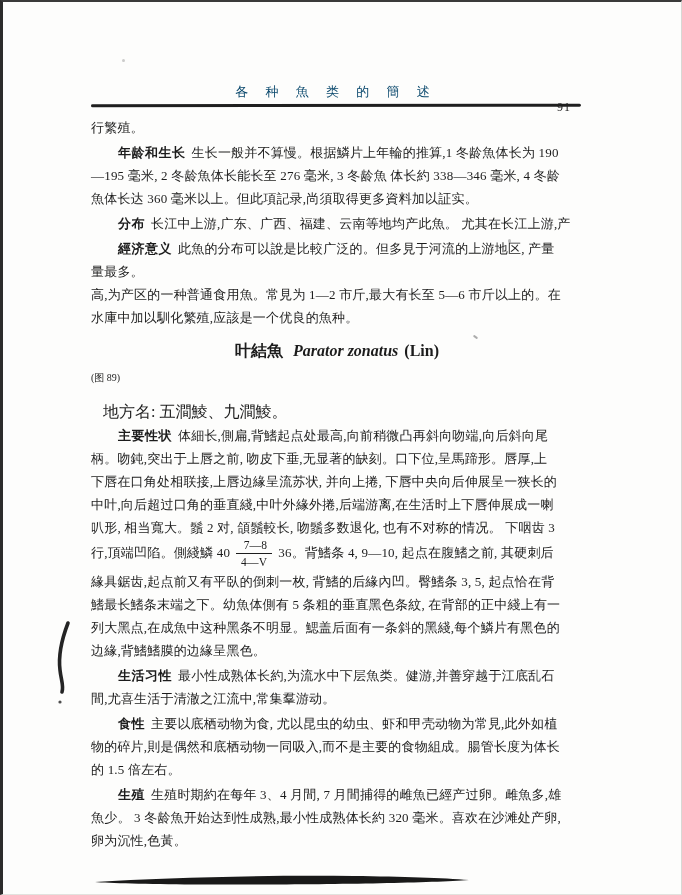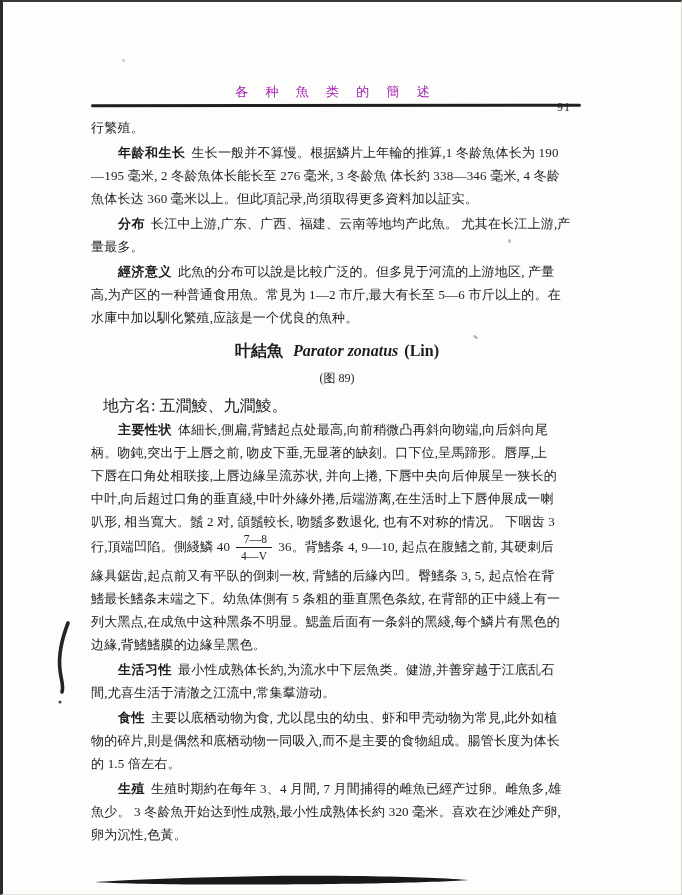--- a/index.html
+++ b/index.html
@@ -26,21 +26,21 @@
     position: absolute;
     top: 81px;
     left: 88px;
     width: 490px;
     height: 20px;
   }
   .running-title {
     text-align: center;
     font-size: 13px;
     letter-spacing: 7px;
-    color: #a21caf;
+    color: #0c4a6e;
   }
   .page-number {
     position: absolute;
     right: 10px;
     top: 17px;
     font-size: 12px;
     letter-spacing: 1px;
     color: #222;
   }
   .header-rule {
@@ -81,23 +81,22 @@
     font-size: 16px;
     font-weight: bold;
     line-height: 24px;
     white-space: nowrap;
   }
   .species-title .latin {
     font-style: italic;
     margin: 0 6px 0 10px;
   }
   .figure-ref {
-    margin: 6px 0 8px 0;
-    text-align: center;
-    font-size: 12px;
+    margin: 6px 0 14px 0;
+    font-size: 10px;
     line-height: 18px;
   }
   .local-names {
     margin: 4px 0 0 0;
     font-size: 16px;
     line-height: 21px;
     padding-left: 12px;
   }
   
   .fraction {
@@ -184,23 +183,23 @@
 
   <main class="content">
 
     <p class="line">行繁殖。</p>
 
     <p class="line indent para"><b class="lead">年龄和生长</b><span>生长一般并不算慢。根据鱗片上年輪的推算,1 冬龄魚体长为 190</span></p>
     <p class="line">—195 毫米, 2 冬龄魚体长能长至 276 毫米, 3 冬龄魚 体长約 338—346 毫米, 4 冬龄</p>
     <p class="line">魚体长达 360 毫米以上。但此項記录,尚須取得更多資料加以証实。</p>
 
     <p class="line indent para"><b class="lead">分布</b><span>长江中上游,广东、广西、福建、云南等地均产此魚。 尤其在长江上游,产</span></p>
+    <p class="line indent para"><b class="lead">經济意义</b><span>此魚的分布可以說是比較广泛的。但多見于河流的上游地区, 产量</span></p>
+
     <p class="line">量最多。</p>
-
-    <p class="line indent para"><b class="lead">經济意义</b><span>此魚的分布可以說是比較广泛的。但多見于河流的上游地区, 产量</span></p>
     <p class="line">高,为产区的一种普通食用魚。常見为 1—2 市斤,最大有长至 5—6 市斤以上的。在</p>
     <p class="line">水庫中加以馴化繁殖,应該是一个优良的魚种。</p>
 
     <h2 class="species-title"><span>叶結魚</span><span class="latin">Parator zonatus</span><span>(Lin)</span></h2>
 
     <p class="figure-ref">(图 89)</p>
 
     <p class="local-names">地方名: 五澗鯪、九澗鯪。</p>
 
     <p class="line indent para"><b class="lead">主要性状</b><span>体細长,側扁,背鰭起点处最高,向前稍微凸再斜向吻端,向后斜向尾</span></p>

